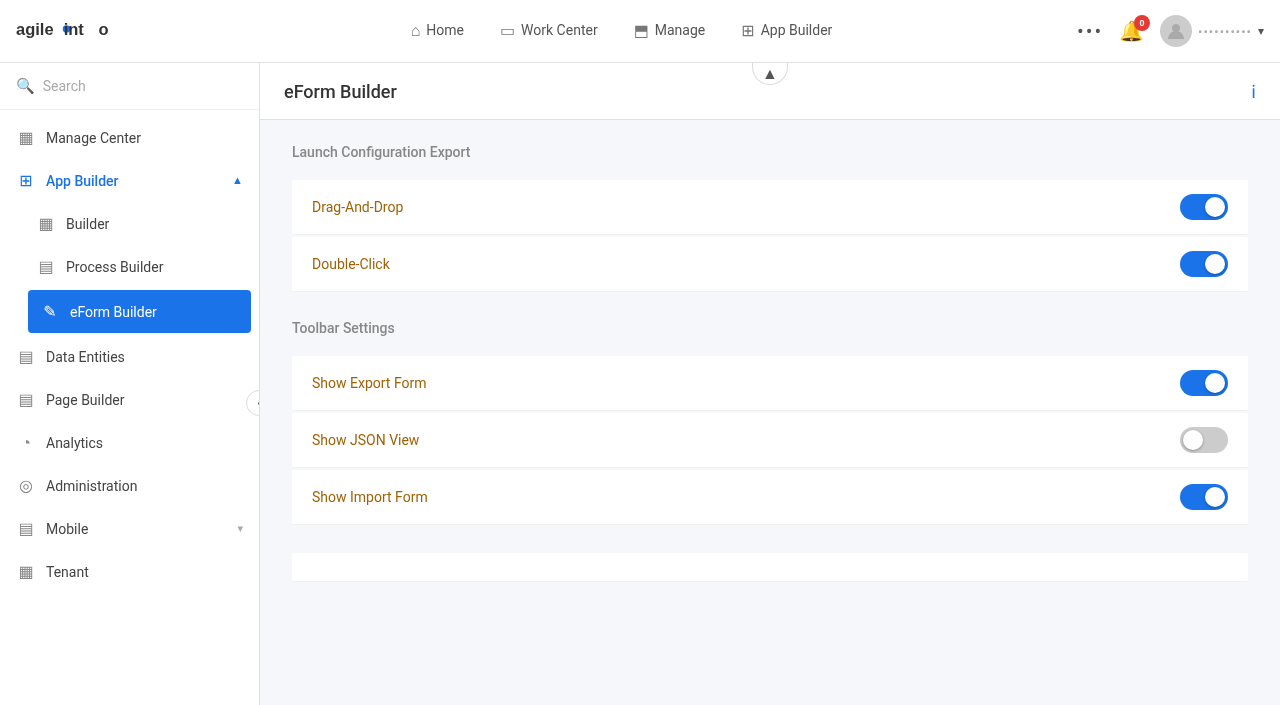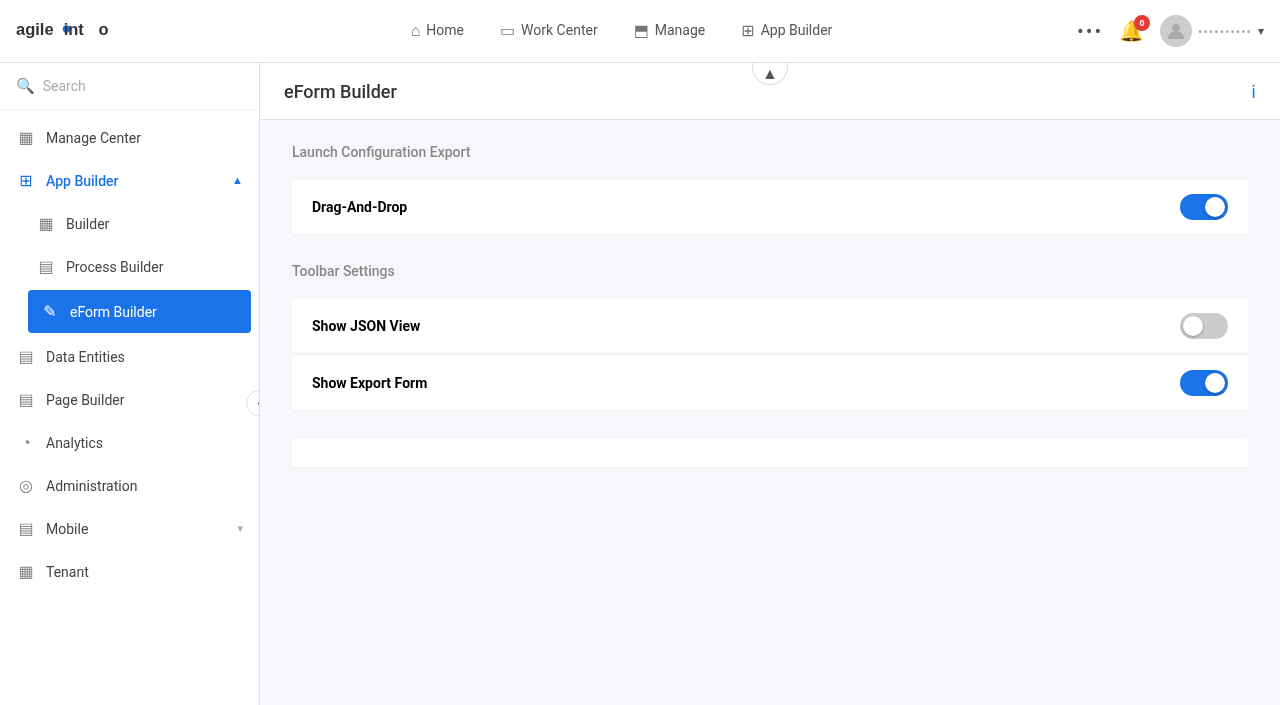--- a/index.html
+++ b/index.html
@@ -96,21 +96,21 @@
     .settings-section-title {
       font-size: 14px; color: #888; font-weight: 500;
       margin-bottom: 16px; padding-bottom: 4px;
     }
     .settings-row {
       display: flex; align-items: center; justify-content: space-between;
       padding: 14px 0; border-bottom: 1px solid #f0f0f0;
       background: #fff; padding-left: 20px; padding-right: 20px;
       margin-bottom: 2px; border-radius: 2px;
     }
-    .settings-row-label { font-size: 14px; color: #000000; display: flex; align-items: center; gap: 6px; font-weight: bold; }
+    .settings-row-label { font-size: 14px; color: #a16207; display: flex; align-items: center; gap: 6px; }
 
     
     .toggle-switch {
       width: 48px; height: 26px; border-radius: 13px;
       position: relative; cursor: pointer; transition: background 0.2s;
       flex-shrink: 0;
     }
     .toggle-switch.on { background: #1a73e8; }
     .toggle-switch.off { background: #ccc; }
     .toggle-knob {
@@ -270,41 +270,53 @@
       <div class="settings-section">
         <div class="settings-section-title">Launch Configuration Export</div>
 
         <div class="settings-row">
           <span class="settings-row-label">Drag-And-Drop</span>
           <div class="toggle-switch on">
             <div class="toggle-knob"></div>
           </div>
         </div>
 
+        <div class="settings-row">
+          <span class="settings-row-label">Double-Click</span>
+          <div class="toggle-switch on">
+            <div class="toggle-knob"></div>
+          </div>
+        </div>
       </div>
 
       <div class="settings-section">
         <div class="settings-section-title">Toolbar Settings</div>
 
 
 
         <div class="settings-row">
+          <span class="settings-row-label">Show Export Form</span>
+          <div class="toggle-switch on">
+            <div class="toggle-knob"></div>
+          </div>
+        </div>
+
+        <div class="settings-row">
           <span class="settings-row-label">Show JSON View</span>
           <div class="toggle-switch off">
             <div class="toggle-knob"></div>
           </div>
         </div>
 
         <div class="settings-row">
-          <span class="settings-row-label">Show Export Form</span>
+          <span class="settings-row-label">Show Import Form</span>
           <div class="toggle-switch on">
             <div class="toggle-knob"></div>
           </div>
         </div>
-
       </div>
 
       <div class="settings-section">
 
         <div class="settings-row">
           
           
         </div>
       </div>
 

